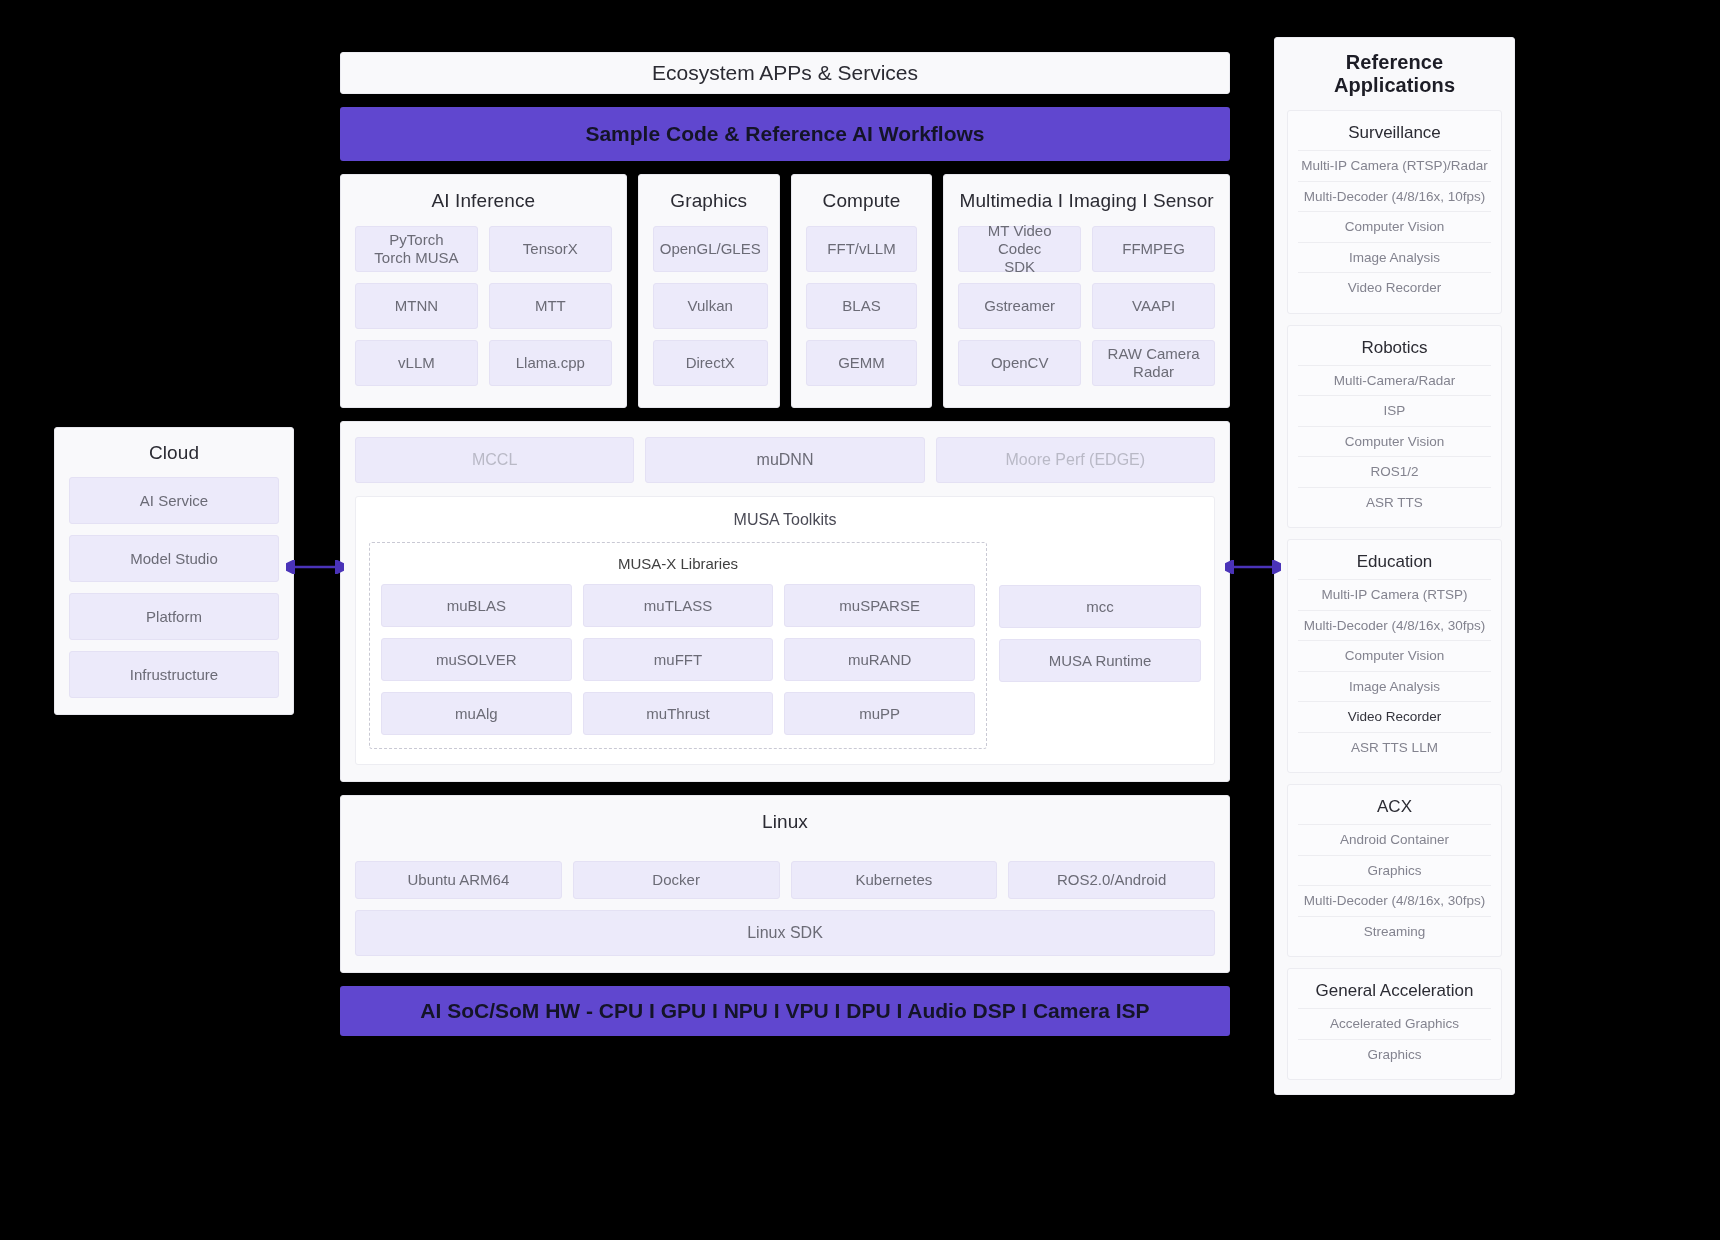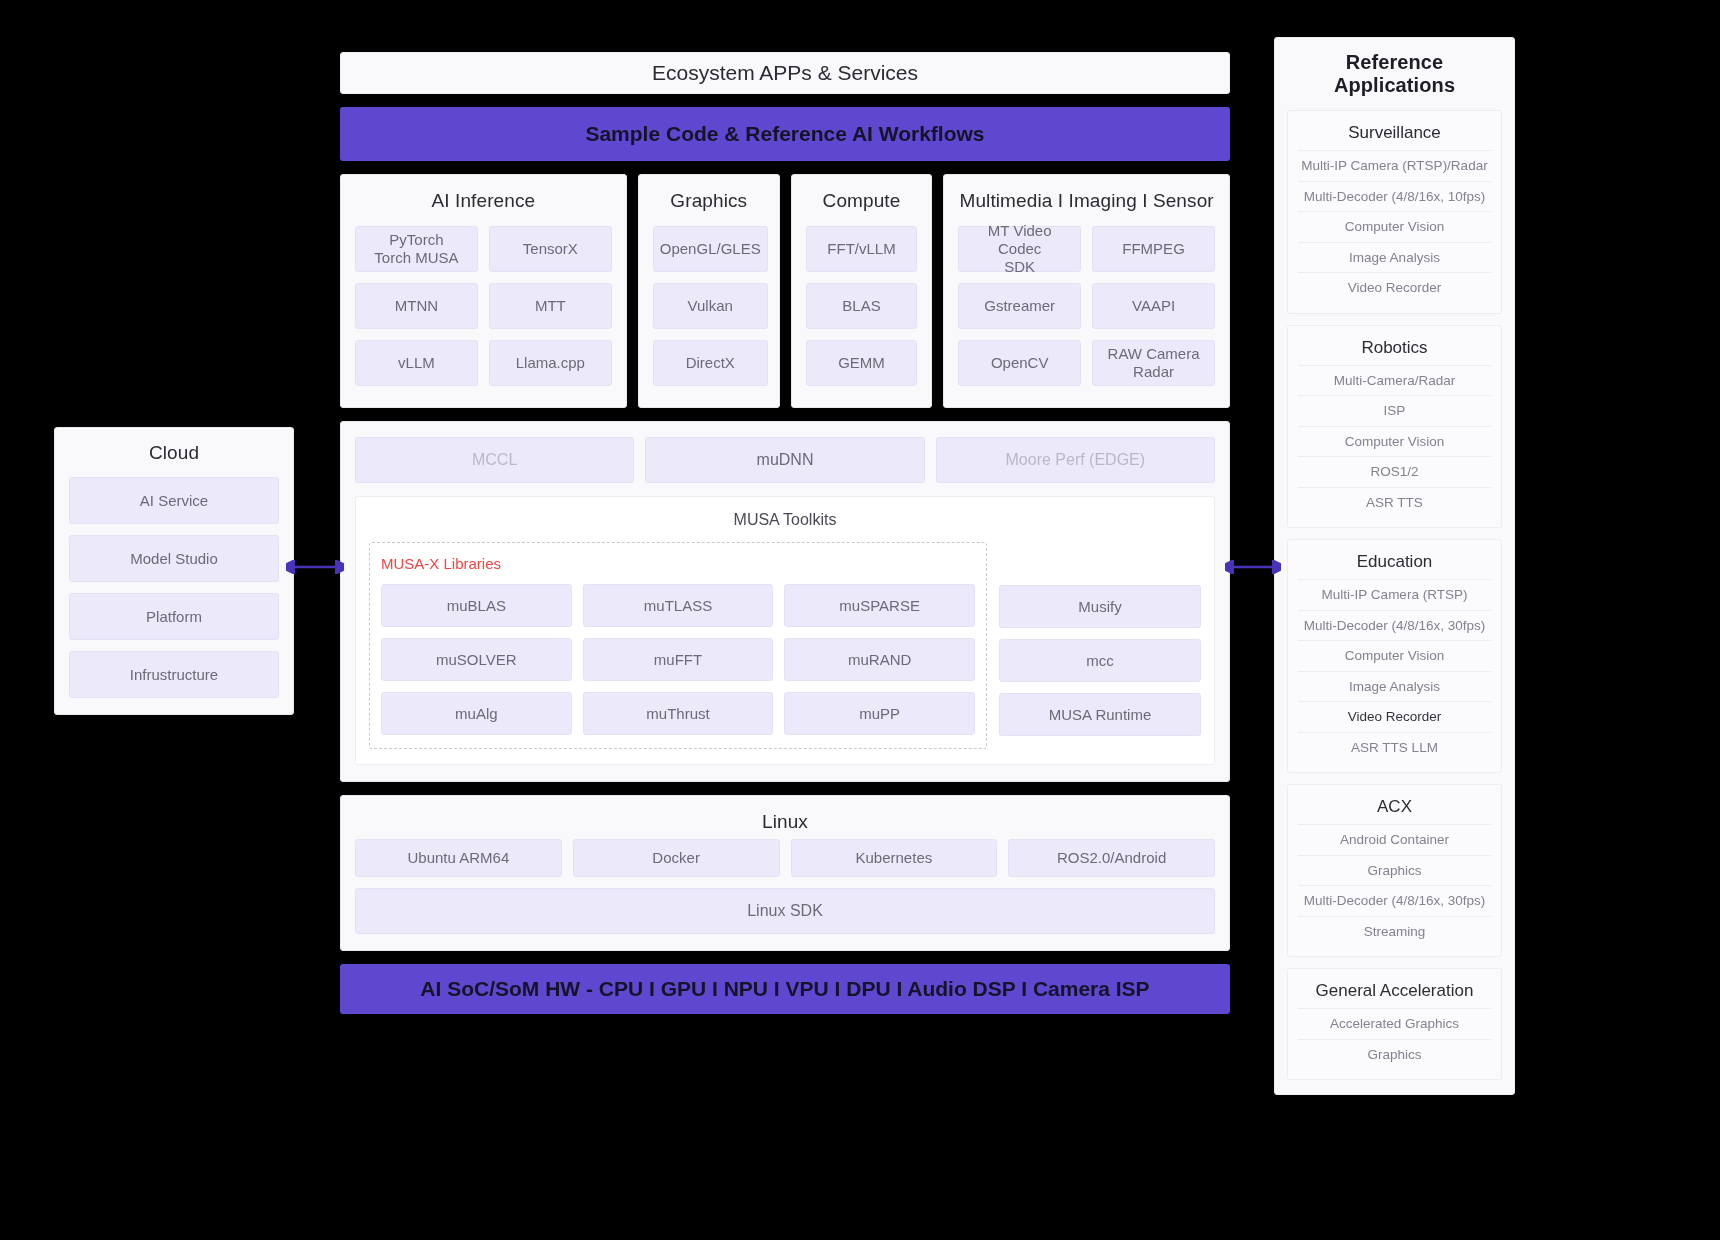--- a/index.html
+++ b/index.html
@@ -88,32 +88,32 @@
   #toolkits > .tk-title {
     text-align: center; font-size: 16px; color: #4a4a55; margin-bottom: 13px;
   }
   #tk-body { display: flex; gap: 0; }
   #musax {
     flex: 0 0 618px;
     border: 1px dashed #c9c9d4;
     border-radius: 3px;
     padding: 12px 11px 13px 11px;
   }
-  #musax .mx-title { text-align:left; font-size:15px; color:#ef4444; margin-bottom:12px; }
+  #musax .mx-title { text-align:center; font-size:15px; color:#404040; margin-bottom:12px; }
   #musax-grid { display: grid; grid-template-columns: 1fr 1fr 1fr; gap: 11px; }
   #musax-grid .tile { height: 43px; }
   #extra-col {
     flex: 1; display: grid; grid-template-rows: repeat(3, 43px);
     gap: 11px; align-content: end; padding-left: 12px; padding-bottom: 13px;
   }
   #extra-col .tile { height: 43px; }
 
   
   #linux { margin-top: 13px; padding: 15px 14px 16px 14px; }
-  #linux > .panel-title { margin-bottom: 6px; }
+  #linux > .panel-title { margin-bottom: 28px; }
   #linux-grid { display: grid; grid-template-columns: repeat(4, 1fr); gap: 11px; }
   #linux-grid .tile { height: 38px; }
   #linux-sdk { margin-top: 11px; height: 46px; font-size: 16px; }
 
   
   #hw-bar {
     margin-top: 13px; height: 50px; background: #6047cf; border-radius: 3px;
     display: flex; align-items: center; justify-content: center;
   }
   #hw-bar .t { font-size: 21px; color: #141428; font-weight: 700; }
@@ -240,21 +240,20 @@
               <div class="tile">muSOLVER</div>
               <div class="tile">muFFT</div>
               <div class="tile">muRAND</div>
               <div class="tile">muAlg</div>
               <div class="tile">muThrust</div>
               <div class="tile">muPP</div>
             </div>
           </div>
 
           <div id="extra-col">
-            <div class="tile">Musify</div>
             <div class="tile">mcc</div>
             <div class="tile">MUSA Runtime</div>
           </div>
 
         </div>
       </div>
     </div>
 
     <div id="linux" class="panel">
       <div class="panel-title">Linux</div>

